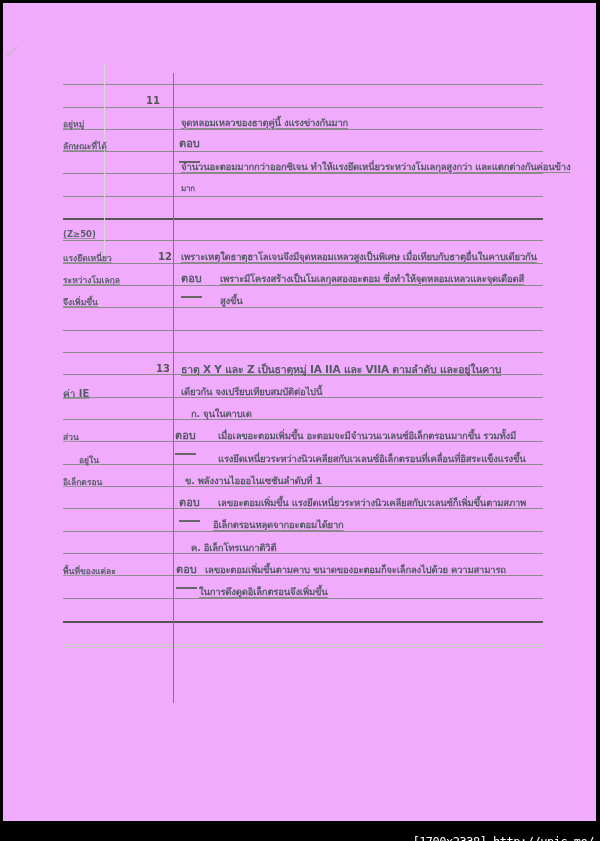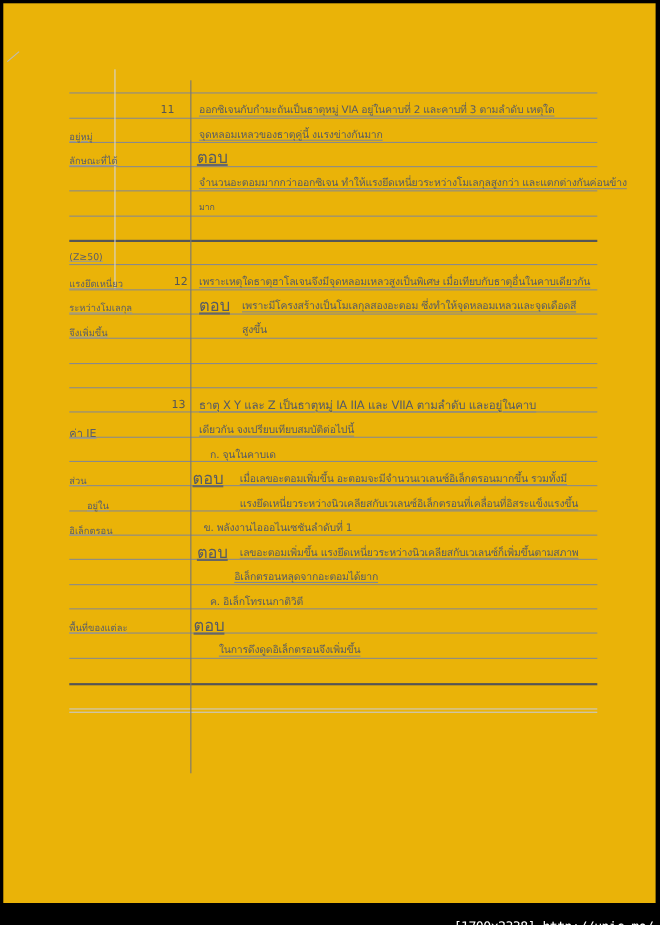--- a/index.html
+++ b/index.html
@@ -3,21 +3,21 @@
 <meta charset="utf-8">
 <style>
   html, body { margin: 0; padding: 0; }
   body {
     width: 600px; height: 841px; position: relative; overflow: hidden;
     background: #000;
     font-family: "DejaVu Sans", sans-serif;
   }
   .page {
     position: absolute; left: 3px; top: 3px; width: 593px; height: 818px;
-    background: #eab308; overflow: hidden;
+    background: #f0abfc; overflow: hidden; font-weight: bold;
   }
   .scan-mark {
     position: absolute; left: 2px; top: 48px; width: 14px; height: 1px;
     background: #bbb; transform: rotate(-40deg);
   }
   .rule {
     position: absolute; left: 60px; width: 480px; height: 1px;
     background: #8a8a8a;
   }
   .rule.faint { background: #c9c9c9; }
@@ -32,22 +32,22 @@
   }
   .hw {
     position: absolute; font-size: 9.5px; color: #555a66; white-space: nowrap;
     letter-spacing: -0.2px; line-height: 12px;
     text-decoration: underline; text-decoration-color: #888; text-underline-offset: 2px;
   }
   .hw.nou { text-decoration: none; }
   .note { position: absolute; font-size: 8.5px; color: #5a5e6a; white-space: nowrap; text-decoration: underline; text-decoration-color: #999; }
   .qnum { position: absolute; font-size: 10px; color: #555; }
   .ans-label {
-    position: absolute; font-size: 15px; color: #555a66;
-    border-bottom: 2px solid #666; padding-bottom: 0px; line-height: 11px;
+    position: absolute; font-size: 11px; color: #555a66;
+    border-bottom: 2px solid #666; padding-bottom: 12px; line-height: 11px;
   }
   .footer-bar {
     position: absolute; left: 0; top: 821px; width: 600px; height: 20px; background: #000;
   }
   .footer-text {
     position: absolute; right: 6px; top: 2px; color: #fff; font-size: 12px;
     font-family: "DejaVu Sans Mono", monospace; letter-spacing: -0.5px; margin-top: 12px;
   }
 </style>
 </head>
@@ -81,21 +81,20 @@
   <div class="rule" style="top:572px"></div>
   <div class="rule" style="top:595px"></div>
   <div class="rule dark" style="top:618px"></div>
   <div class="rule faint" style="top:641px"></div>
   <div class="rule faint" style="top:644px"></div>
 
   <div class="vline-faint"></div>
   <div class="vline-main"></div>
 
   <span class="qnum" style="left:143px; top:92px">11</span>
-  <span class="hw" style="left:178px; top:92px">ออกซิเจนกับกำมะถันเป็นธาตุหมู่ VIA อยู่ในคาบที่ 2 และคาบที่ 3 ตามลำดับ เหตุใด</span>
   <span class="hw" style="left:178px; top:114px">จุดหลอมเหลวของธาตุคู่นี้ งแรงข่างกันมาก</span>
   <span class="note" style="left:60px; top:114px">อยู่หมู่</span>
   <span class="note" style="left:60px; top:136px">ลักษณะที่ได้</span>
   <span class="ans-label" style="left:176px; top:135px">ตอบ</span>
   <span class="hw" style="left:178px; top:158px">จำนวนอะตอมมากกว่าออกซิเจน ทำให้แรงยึดเหนี่ยวระหว่างโมเลกุลสูงกว่า และแตกต่างกันค่อนข้าง</span>
   <span class="hw nou" style="left:178px; top:180px; font-size:8px">มาก</span>
 
   <span class="note" style="left:60px; top:226px">(Z≥50)</span>
   <span class="note" style="left:60px; top:248px">แรงยึดเหนี่ยว</span>
   <span class="note" style="left:60px; top:270px">ระหว่างโมเลกุล</span>
@@ -120,18 +119,19 @@
   <span class="hw" style="left:215px; top:427px">เมื่อเลขอะตอมเพิ่มขึ้น อะตอมจะมีจำนวนเวเลนซ์อิเล็กตรอนมากขึ้น รวมทั้งมี</span>
   <span class="hw" style="left:215px; top:450px">แรงยึดเหนี่ยวระหว่างนิวเคลียสกับเวเลนซ์อิเล็กตรอนที่เคลื่อนที่อิสระแข็งแรงขึ้น</span>
 
   <span class="hw nou" style="left:182px; top:472px">ข. พลังงานไอออไนเซชันลำดับที่ 1</span>
   <span class="ans-label" style="left:176px; top:494px">ตอบ</span>
   <span class="hw" style="left:215px; top:494px">เลขอะตอมเพิ่มขึ้น แรงยึดเหนี่ยวระหว่างนิวเคลียสกับเวเลนซ์ก็เพิ่มขึ้นตามสภาพ</span>
   <span class="hw" style="left:210px; top:516px">อิเล็กตรอนหลุดจากอะตอมได้ยาก</span>
 
   <span class="hw nou" style="left:188px; top:539px">ค. อิเล็กโทรเนกาติวิตี</span>
   <span class="ans-label" style="left:173px; top:561px">ตอบ</span>
+  <span class="hw" style="left:202px; top:561px">เลขอะตอมเพิ่มขึ้นตามคาบ ขนาดของอะตอมก็จะเล็กลงไปด้วย ความสามารถ</span>
   <span class="hw" style="left:196px; top:583px">ในการดึงดูดอิเล็กตรอนจึงเพิ่มขึ้น</span>
 </div>
 
 <div class="footer-bar">
   <span class="footer-text">[1700x2338] http://upic.me/</span>
 </div>
 
 </body></html>

